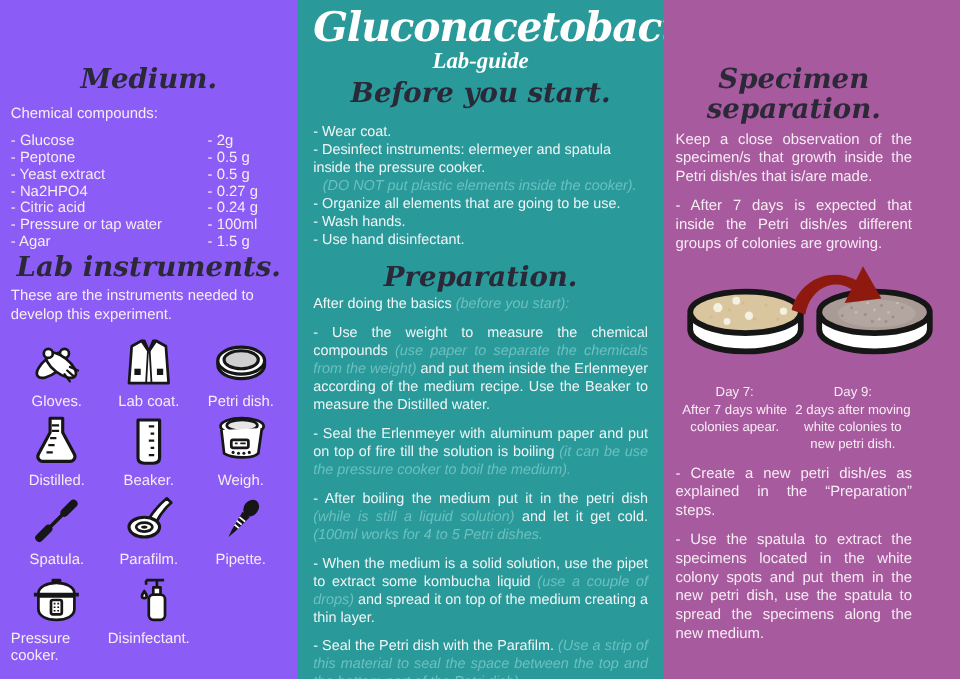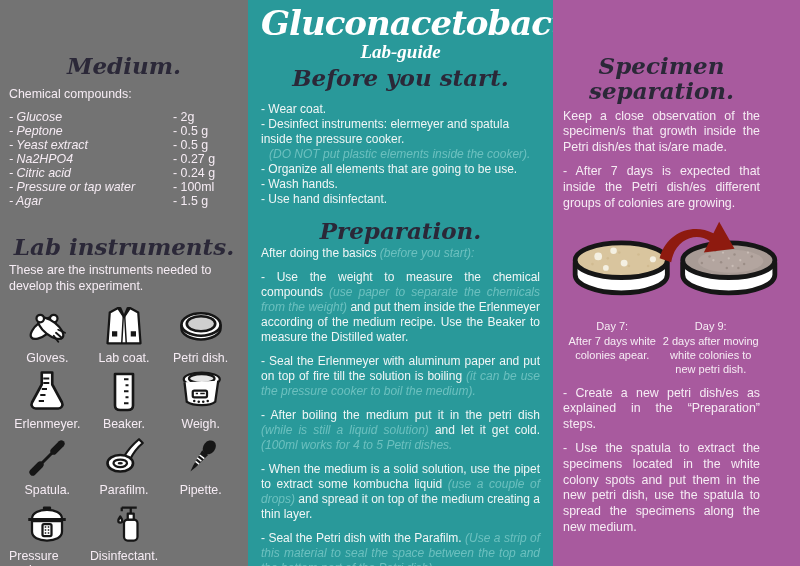--- a/index.html
+++ b/index.html
@@ -2,21 +2,21 @@
 <html><head>
 <meta charset="utf-8">
 <style>
   * { margin:0; padding:0; box-sizing:border-box; }
   html,body { background:#8c4a84; }
   .poster {
     position:relative; width:800px; height:566px; overflow:hidden;
     font-family:"Liberation Sans", sans-serif; background:#a85a9e;
   }
   .col { position:absolute; top:0; bottom:0; }
-  .col-left  { left:0;   width:248px; background:#737373; padding:0 9px; }
+  .col-left  { left:0;   width:248px; background:#8b5cf6; padding:0 9px; }
   .col-center{ left:248px; width:305px; background:#29999a; padding:5px 13px 0; }
   .col-right { left:553px; width:217px; background:#a85a9e; padding:0 10px; display:flex; flex-direction:column; }
 
   .script { font-family:"DejaVu Serif", serif; font-style:italic; font-weight:bold; color:#2b2838; text-align:center; }
   h2.script { font-size:23px; line-height:1.1; }
   .poster-title { font-family:"DejaVu Serif", serif; font-style:italic; font-weight:bold; color:#ffffff; font-size:34px; text-align:center; line-height:1.08; letter-spacing:-1px; }
   .poster-subtitle { font-family:Liberation Serif, serif; font-style:italic; font-weight:bold; color:#ffffff; font-size:19px; text-align:center; line-height:1.1; }
 
   .body { color:#f6ecf4; font-size:12.4px; line-height:1.26; }
   .col-center .body { color:#f0f6f6; font-size:12px; line-height:1.25; }
@@ -25,23 +25,23 @@
   .col-left .note, .col-right .note { color:#d2a8ca; }
   .col-center .note { color:#6cc0bf; }
   .note-block { display:block; font-style:italic; margin-left:8px; }
   .col-center .note-block { color:#6cc0bf; }
 
   
   .medium-heading { margin-top:53px; }
   .compounds-label { margin-top:9px; }
   .compounds { margin-top:7px; }
   .compound-row { display:flex; color:#f6ecf4; font-size:12.4px; line-height:1.13; }
-  .c-name { flex:1;font-style:italic; }
+  .c-name { flex:1; }
   .c-amt  { width:66px; }
-  .instruments-heading { margin-top:26px; }
+  .instruments-heading { margin-top:2px; }
   .instruments-intro { margin-top:4px; }
   .inst-grid { display:grid; grid-template-columns:repeat(3,1fr); margin-top:5px; row-gap:1px; }
   .inst { display:flex; flex-direction:column; align-items:center; }
   .inst-icon { height:50px; width:64px; display:flex; align-items:flex-end; justify-content:center; }
   .inst-icon svg { width:52px; height:48px; }
   .inst-label { color:#f6ecf4; font-size:12.4px; margin-top:1px; }
 
   
   .before-heading { margin-top:2px; }
   .before-intro { margin-top:3px; }
@@ -157,21 +157,21 @@
 
         <figure class="inst">
           <span class="inst-icon">
             <svg viewBox="0 0 64 64">
               <g fill="#fff" stroke="#161616" stroke-width="3.5" stroke-linejoin="round">
                 <path d="M25,6 h14 v16 l13,24 c2,4 -1,8 -5,8 H17 c-4,0 -7,-4 -5,-8 l13,-24 Z"></path>
                 <path d="M27,14 h8 M27,20 h8 M25,28 h7 M23,36 h7 M21,44 h7" stroke-width="2.5" fill="none"></path>
               </g>
             </svg>
           </span>
-          <figcaption class="inst-label">Erlenmeyer.</figcaption>
+          <figcaption class="inst-label">Distilled.</figcaption>
         </figure>
 
         <figure class="inst">
           <span class="inst-icon">
             <svg viewBox="0 0 64 64">
               <g fill="#fff" stroke="#161616" stroke-width="3.5" stroke-linejoin="round">
                 <path d="M20,8 v42 c0,4 3,6 7,6 h10 c4,0 7,-2 7,-6 V8 Z"></path>
                 <path d="M38,15 h-6 M38,23 h-4 M38,31 h-6 M38,39 h-4 M38,47 h-6" stroke-width="2.5" fill="none"></path>
               </g>
             </svg>

